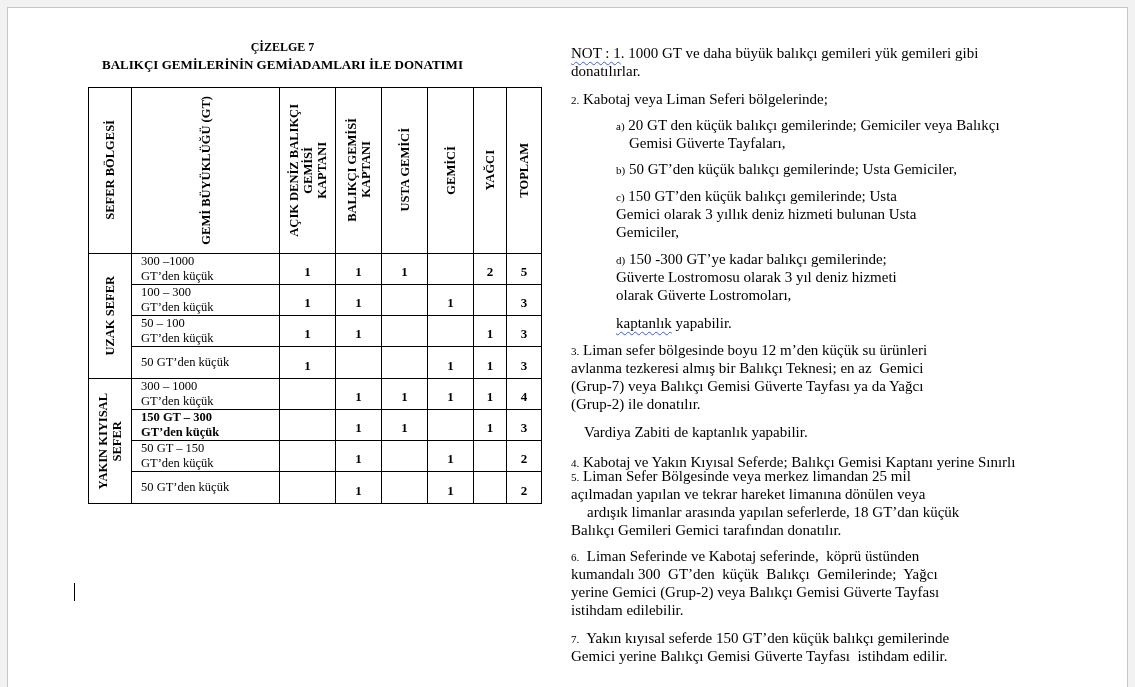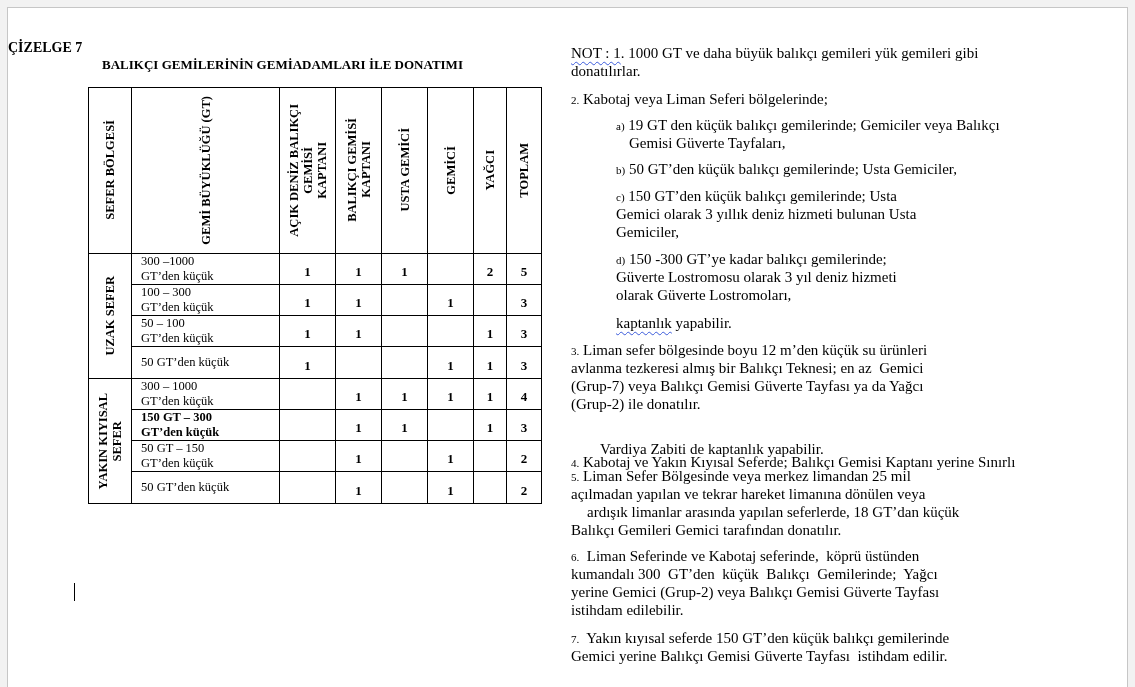--- a/index.html
+++ b/index.html
@@ -14,21 +14,21 @@
     position: absolute; left: 7px; top: 7px;
     width: 1121px; height: 700px;
     background: #fff;
     border: 1px solid #c6c6c6;
     box-sizing: border-box;
   }
 
   
   .title1 {
     position: absolute; left: 0; width: 565px; top: 40px;
-    text-align: left; font-weight: bold; font-size: 14px; margin-left: 8px;
+    text-align: center; font-weight: bold; font-size: 12px;
   }
   .title2 {
     position: absolute; left: 0; width: 565px; top: 57px;
     text-align: center; font-weight: bold; font-size: 13px;
   }
 
   
   .tbl { position: absolute; left: 88px; top: 87px; width: 454px; height: 417px; }
   .cell {
     position: absolute; box-sizing: border-box;
@@ -176,42 +176,42 @@
     </div>
   <div class="tbl-border"></div>
 </div>
 
 <div class="notes">
   <div class="np" style="top:6px;"><span class="squiggle">NOT : 1</span><span>. 1000 GT ve daha büyük balıkçı gemileri yük gemileri gibi</span></div>
   <div class="np" style="top:24px;">donatılırlar.</div>
 
   <div class="np" style="top:52px;"><span class="small-num">2.</span><span> Kabotaj veya Liman Seferi bölgelerinde;</span></div>
 
-  <div class="np" style="left:45px;top:78px;"><span class="small-num">a)</span><span> 19 GT den küçük balıkçı gemilerinde; Gemiciler veya Balıkçı</span></div>
+  <div class="np" style="left:45px;top:78px;"><span class="small-num">a)</span><span> 20 GT den küçük balıkçı gemilerinde; Gemiciler veya Balıkçı</span></div>
   <div class="np" style="left:58px;top:96px;">Gemisi Güverte Tayfaları,</div>
 
   <div class="np" style="left:45px;top:122px;"><span class="small-num">b)</span><span> 50 GT’den küçük balıkçı gemilerinde; Usta Gemiciler,</span></div>
 
   <div class="np" style="left:45px;top:149px;"><span class="small-num">c)</span><span> 150 GT’den küçük balıkçı gemilerinde; Usta</span></div>
   <div class="np" style="left:45px;top:167px;">Gemici olarak 3 yıllık deniz hizmeti bulunan Usta</div>
   <div class="np" style="left:45px;top:185px;">Gemiciler,</div>
 
   <div class="np" style="left:45px;top:212px;"><span class="small-num">d)</span><span> 150 -300 GT’ye kadar balıkçı gemilerinde;</span></div>
   <div class="np" style="left:45px;top:230px;">Güverte Lostromosu olarak 3 yıl deniz hizmeti</div>
   <div class="np" style="left:45px;top:248px;">olarak Güverte Lostromoları,</div>
 
   <div class="np" style="left:45px;top:276px;"><span class="squiggle">kaptanlık</span><span> yapabilir.</span></div>
 
   <div class="np" style="top:303px;"><span class="small-num">3.</span><span> Liman sefer bölgesinde boyu 12 m’den küçük su ürünleri</span></div>
   <div class="np" style="top:321px;">avlanma tezkeresi almış bir Balıkçı Teknesi; en az  Gemici</div>
   <div class="np" style="top:339px;">(Grup-7) veya Balıkçı Gemisi Güverte Tayfası ya da Yağcı</div>
   <div class="np" style="top:357px;">(Grup-2) ile donatılır.</div>
 
   <div class="np" style="top:384px;margin-top:31px;"><span class="small-num">4.</span><span> Kabotaj ve Yakın Kıyısal Seferde; Balıkçı Gemisi Kaptanı yerine Sınırlı</span></div>
-  <div class="np" style="left:13px;top:402px;margin-left:16px;">Vardiya Zabiti de kaptanlık yapabilir.</div>
+  <div class="np" style="left:13px;top:385px;">Vardiya Zabiti de kaptanlık yapabilir.</div>
 
   <div class="np" style="top:429px;"><span class="small-num">5.</span><span> Liman Sefer Bölgesinde veya merkez limandan 25 mil</span></div>
   <div class="np" style="top:447px;">açılmadan yapılan ve tekrar hareket limanına dönülen veya</div>
   <div class="np" style="top:465px;margin-left:16px;">ardışık limanlar arasında yapılan seferlerde, 18 GT’dan küçük</div>
   <div class="np" style="top:483px;">Balıkçı Gemileri Gemici tarafından donatılır.</div>
 
   <div class="np" style="top:509px;"><span class="small-num">6.</span><span>  Liman Seferinde ve Kabotaj seferinde,  köprü üstünden</span></div>
   <div class="np" style="top:527px;">kumandalı 300  GT’den  küçük  Balıkçı  Gemilerinde;  Yağcı</div>
   <div class="np" style="top:545px;">yerine Gemici (Grup-2) veya Balıkçı Gemisi Güverte Tayfası</div>
   <div class="np" style="top:563px;">istihdam edilebilir.</div>

